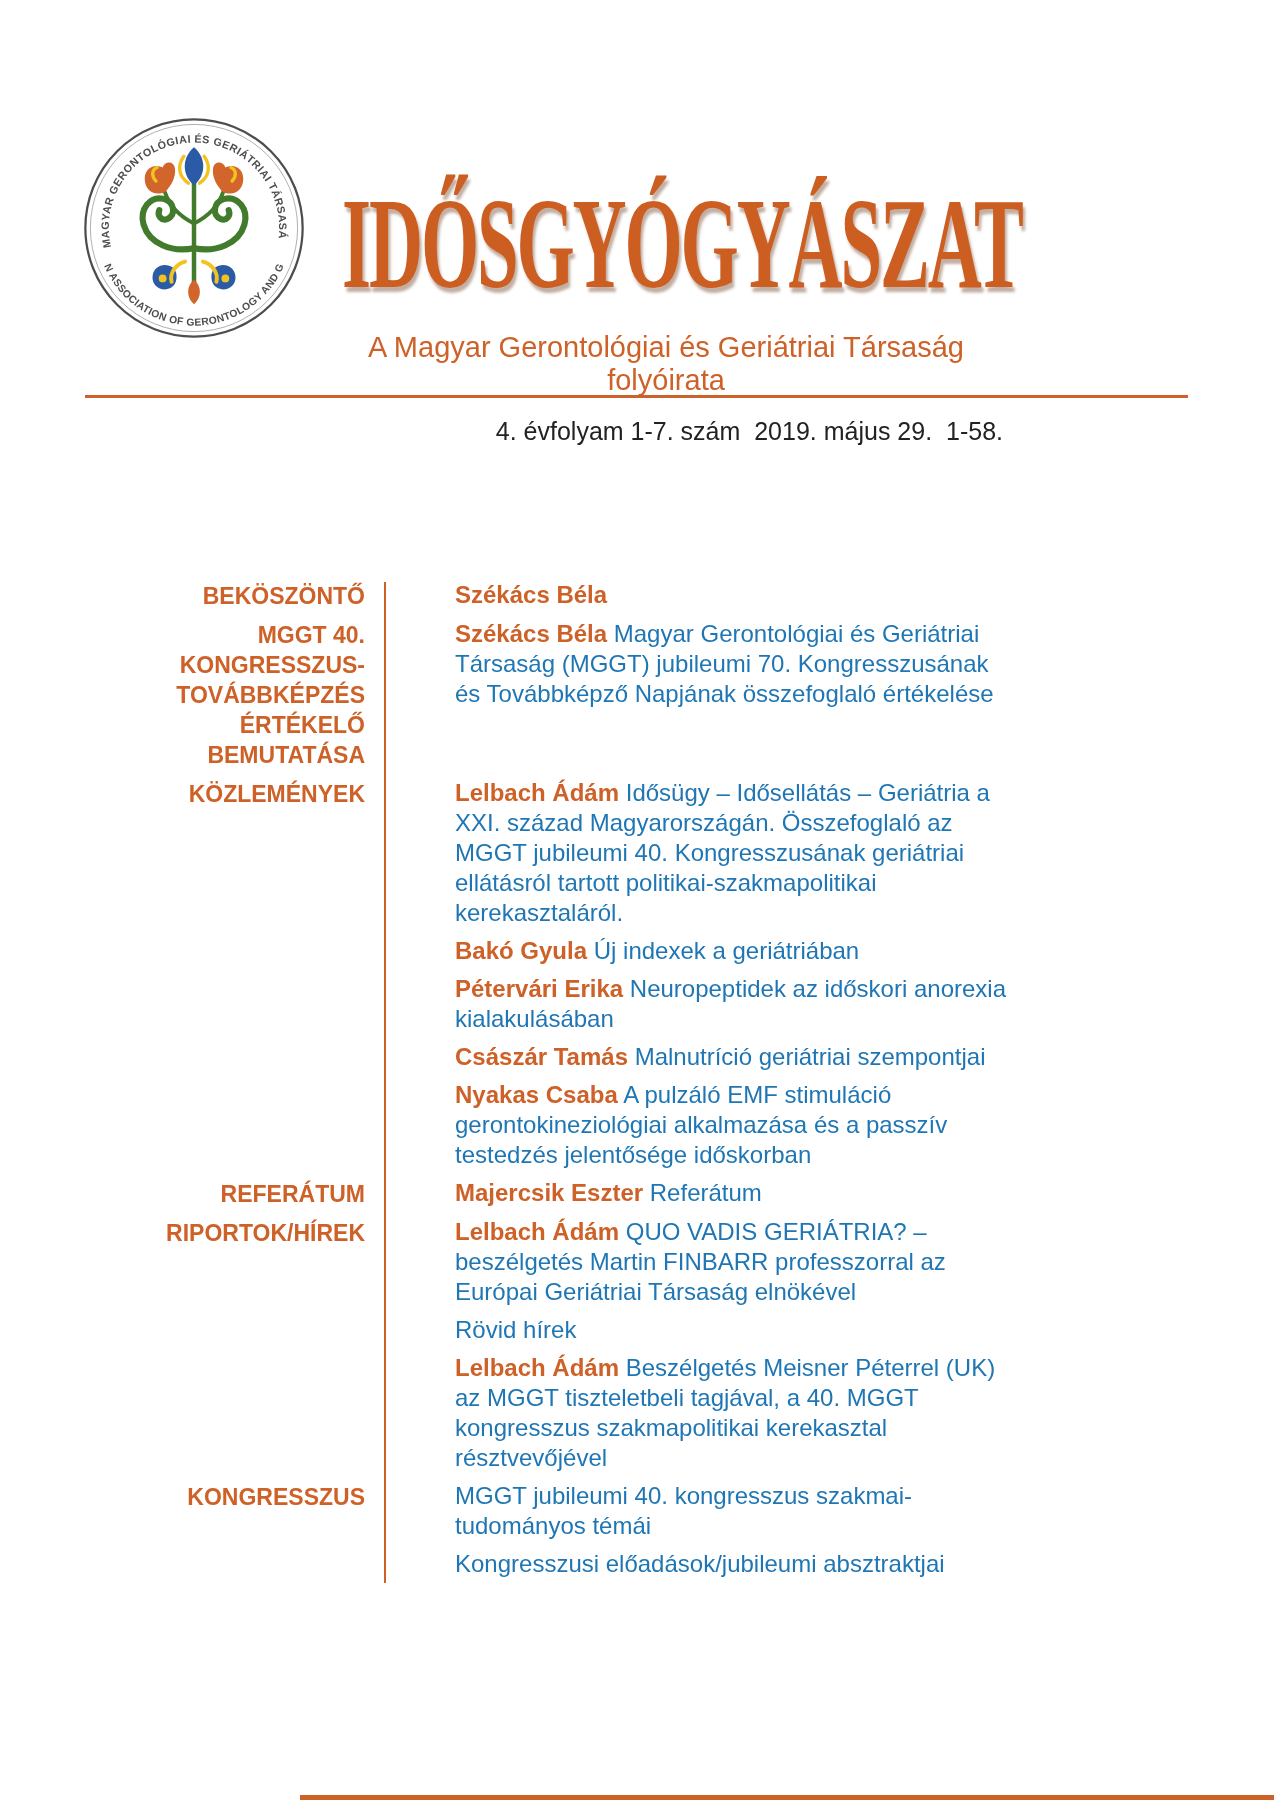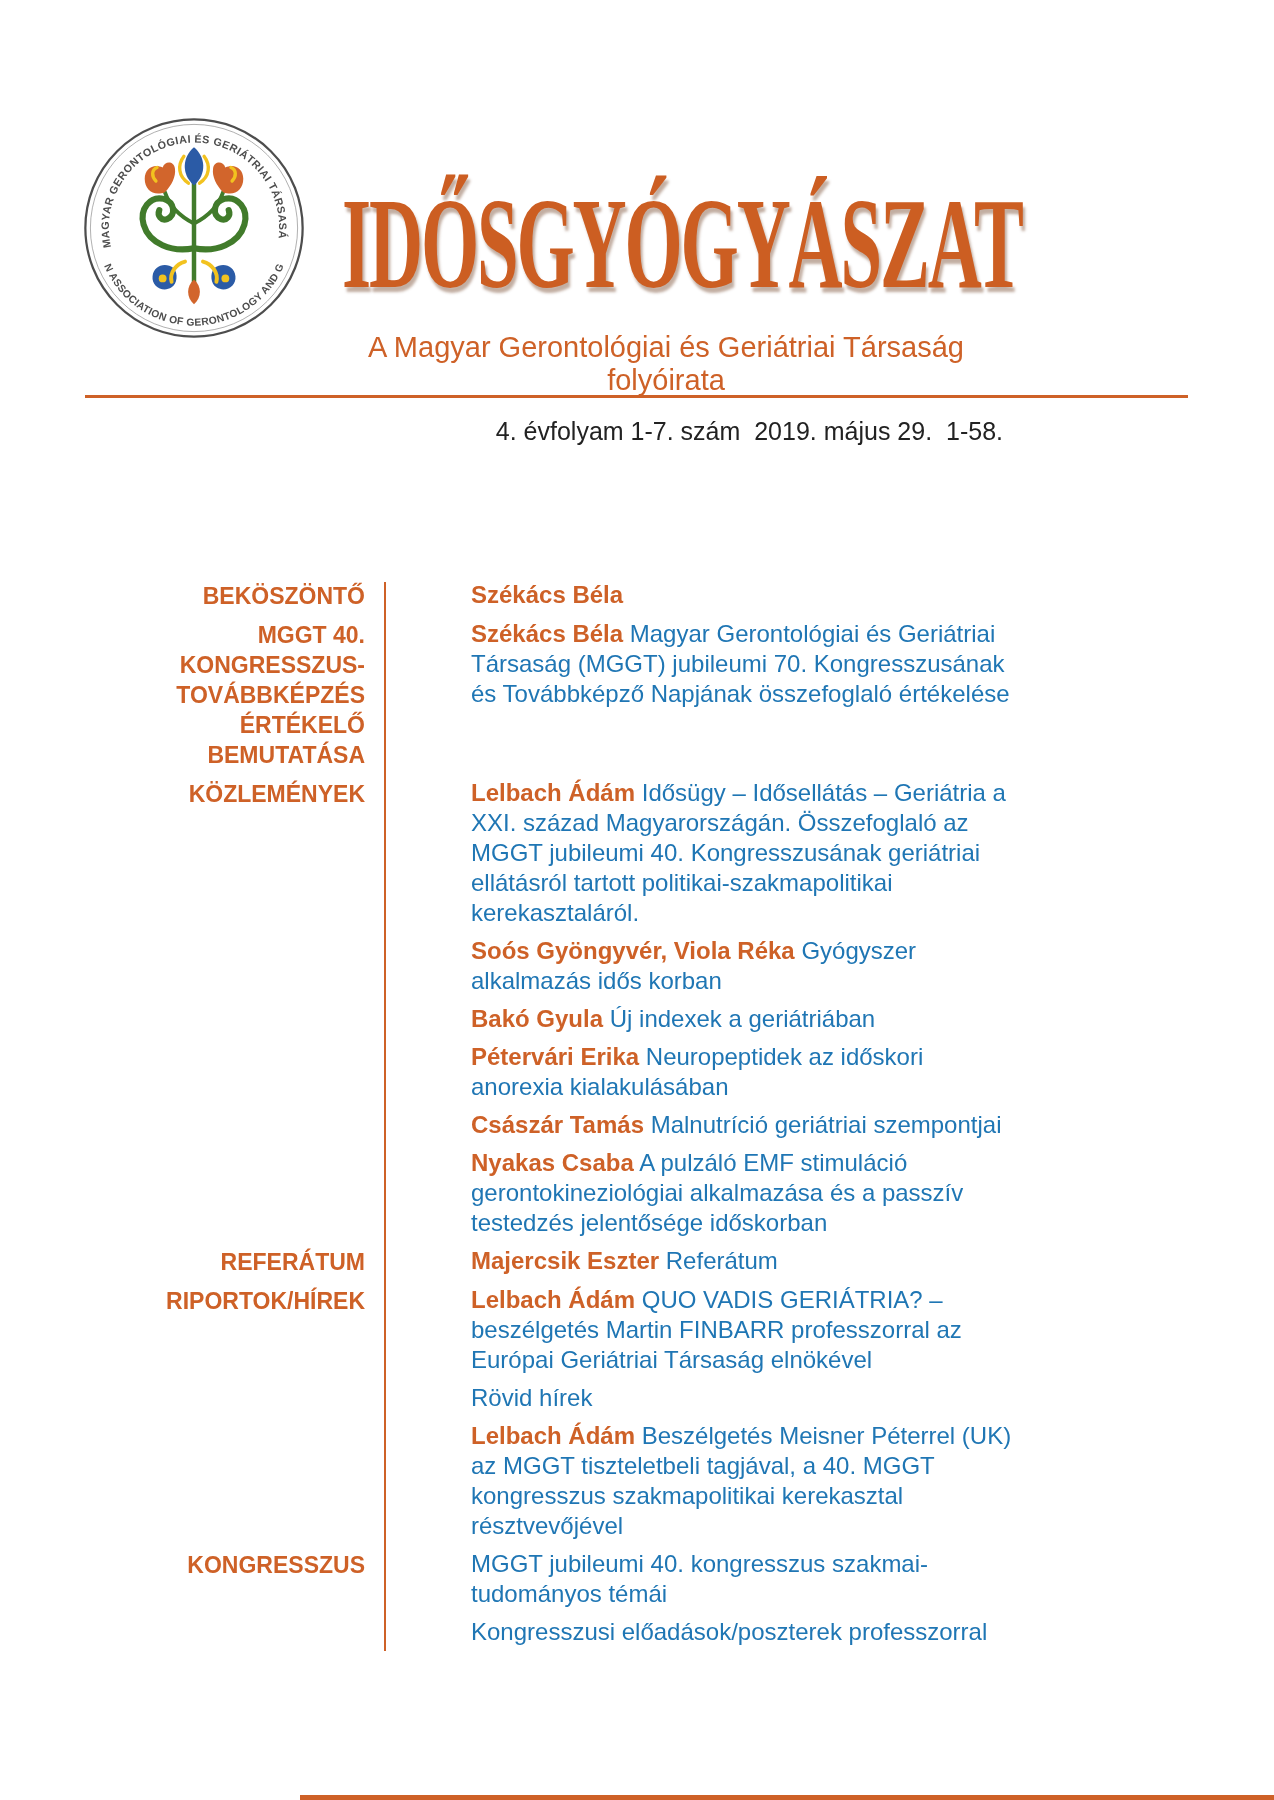--- a/index.html
+++ b/index.html
@@ -59,21 +59,21 @@
   .toc{
     position:absolute;left:85px;top:580px;width:930px;
   }
   .toc-divider{
     position:absolute;left:299px;top:2px;bottom:4px;width:2px;
     background:var(--orange);
   }
   .toc-row{
     display:grid;
     grid-template-columns:280px 1fr;
-    column-gap:60px;
+    column-gap:44px;
     margin-bottom:8px;
   }
   .toc-section{
     color:var(--orange);
     font-weight:700;
     font-size:23px;
     line-height:30px;
     text-align:right;
     white-space:pre-line;
     padding-top:1px;
@@ -156,24 +156,20 @@
 TOVÁBBKÉPZÉS
 ÉRTÉKELŐ BEMUTATÁSA</div>
         <div class="toc-entry"><span class="toc-authors">Székács Béla</span> <span class="toc-title">Magyar Gerontológiai és Geriátriai Társaság (MGGT) jubileumi 70. Kongresszusának és Továbbképző Napjának összefoglaló értékelése</span></div>
       </div>
       <div class="toc-row">
         <div class="toc-section">KÖZLEMÉNYEK</div>
         <div class="toc-entry"><span class="toc-authors">Lelbach Ádám</span> <span class="toc-title">Idősügy – Idősellátás – Geriátria a XXI. század Magyarországán. Összefoglaló az MGGT jubileumi 40. Kongresszusának geriátriai ellátásról tartott politikai-szakmapolitikai kerekasztaláról.</span></div>
       </div>
       <div class="toc-row">
         <div class="toc-section"></div>
-        <div class="toc-entry"><span class="toc-authors">Soós Gyöngyvér, Viola Réka</span> <span class="toc-title">Gyógyszer alkalmazás idős korban</span></div>
-      </div>
-      <div class="toc-row">
-        <div class="toc-section"></div>
         <div class="toc-entry"><span class="toc-authors">Bakó Gyula</span> <span class="toc-title">Új indexek a geriátriában</span></div>
       </div>
       <div class="toc-row">
         <div class="toc-section"></div>
         <div class="toc-entry"><span class="toc-authors">Pétervári Erika</span> <span class="toc-title">Neuropeptidek az időskori anorexia kialakulásában</span></div>
       </div>
       <div class="toc-row">
         <div class="toc-section"></div>
         <div class="toc-entry"><span class="toc-authors">Császár Tamás</span> <span class="toc-title">Malnutríció  geriátriai  szempontjai</span></div>
       </div>
@@ -196,19 +192,19 @@
       <div class="toc-row">
         <div class="toc-section"></div>
         <div class="toc-entry"><span class="toc-authors">Lelbach Ádám</span> <span class="toc-title">Beszélgetés Meisner Péterrel (UK) az MGGT tiszteletbeli tagjával, a 40. MGGT kongresszus szakmapolitikai kerekasztal résztvevőjével</span></div>
       </div>
       <div class="toc-row">
         <div class="toc-section">KONGRESSZUS</div>
         <div class="toc-entry"><span class="toc-authors"></span> <span class="toc-title">MGGT jubileumi 40. kongresszus szakmai-tudományos témái</span></div>
       </div>
       <div class="toc-row">
         <div class="toc-section"></div>
-        <div class="toc-entry"><span class="toc-authors"></span> <span class="toc-title">Kongresszusi előadások/poszterek professzorral</span></div>
+        <div class="toc-entry"><span class="toc-authors"></span> <span class="toc-title">Kongresszusi előadások/jubileumi absztraktjai</span></div>
       </div>
     </div>
 
   <div class="footer-rule"></div>
 
 </div>
 
 </body></html>

